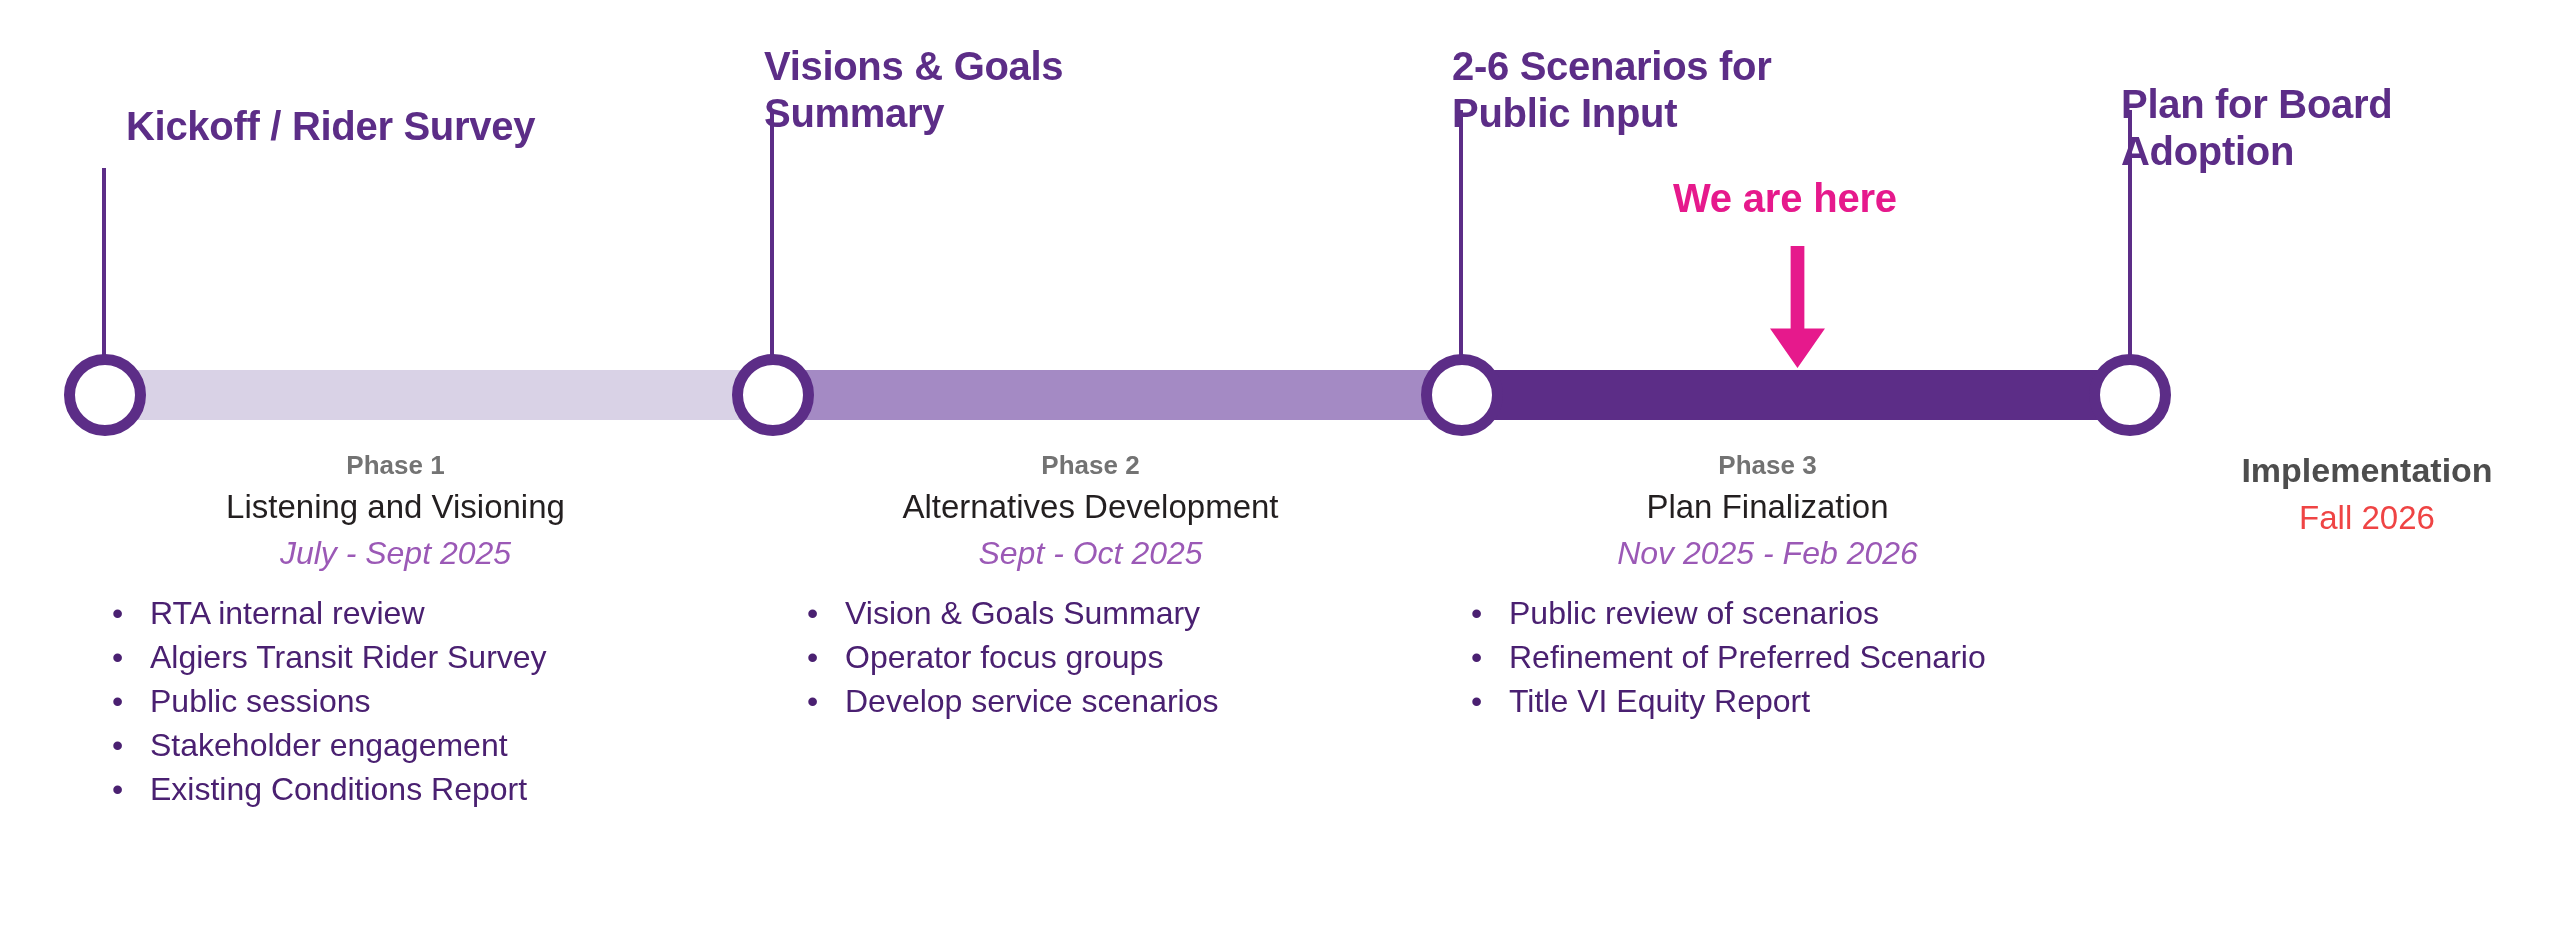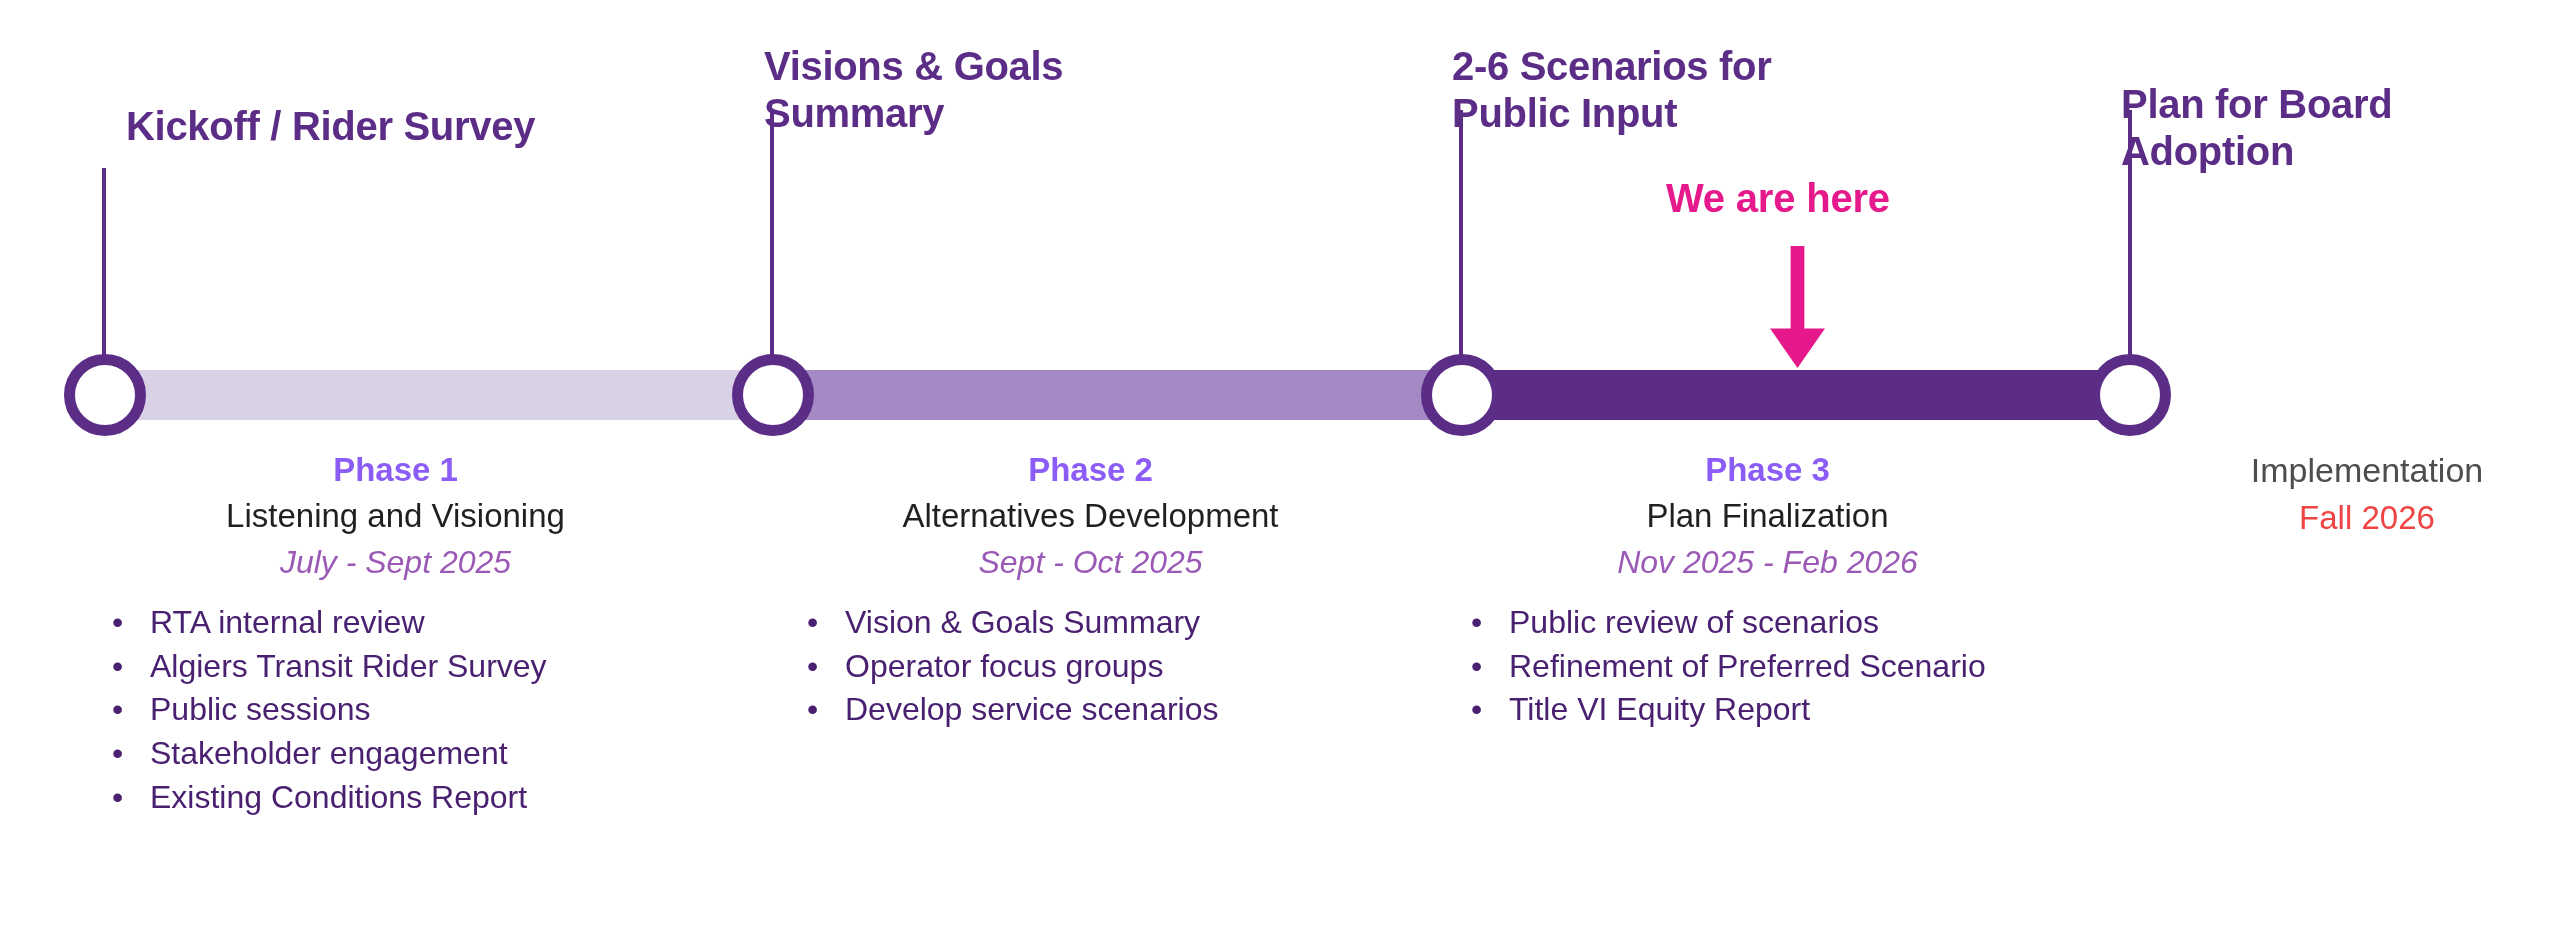--- a/index.html
+++ b/index.html
@@ -53,23 +53,23 @@
     box-sizing: border-box;
     top: 354px;
   }
 
   
   .phase {
     position: absolute;
     top: 450px;
   }
   .phase-title {
-    color: #8b5cf6;
-    font-weight: bold;
-    font-size: 33px;
+    color: #737373;
+    font-weight: bold;
+    font-size: 26px;
     text-align: center;
     line-height: 1.22;
   }
   .phase-sub {
     color: #231F20;
     font-size: 33px;
     text-align: center;
     line-height: 1.25;
     margin-top: 4.3px;
   }
@@ -103,39 +103,40 @@
   }
 
   
   .impl {
     position: absolute;
     top: 450px;
     text-align: center;
   }
   .impl-title {
     color: #4D4D4D;
-    font-weight: normal;
+    font-weight: bold;
     font-size: 34px;
     line-height: 1.2;
   }
   .impl-sub {
     color: #ef4444;
     font-size: 33px;
     line-height: 1.25;
     margin-top: 6px;
   }
 
   
   .here-label {
     position: absolute;
     color: #E6198C;
     font-weight: bold;
     font-size: 40px;
     white-space: nowrap;
     letter-spacing: -0.2px;
+    margin-left: 7px;
   }
   .here-arrow {
     position: absolute;
   }
 </style>
 </head>
 <body>
 
 <div id="canvas">
 

